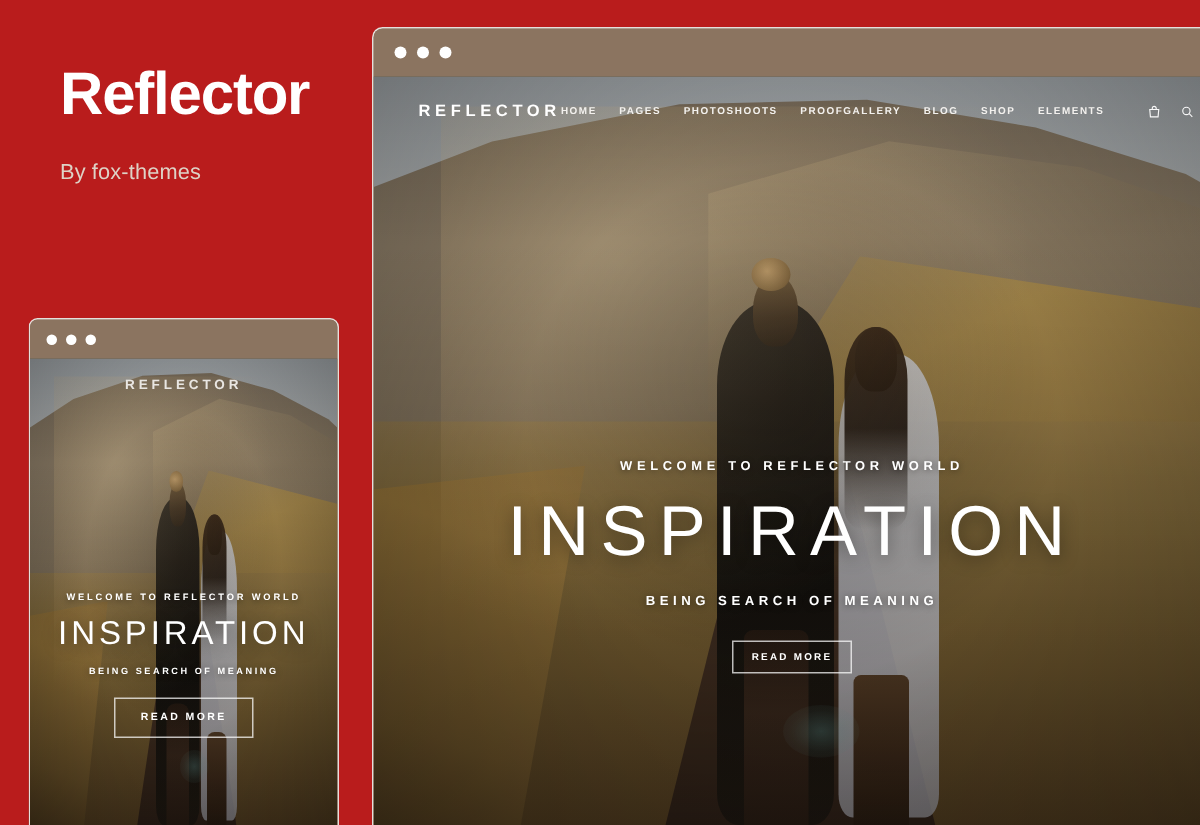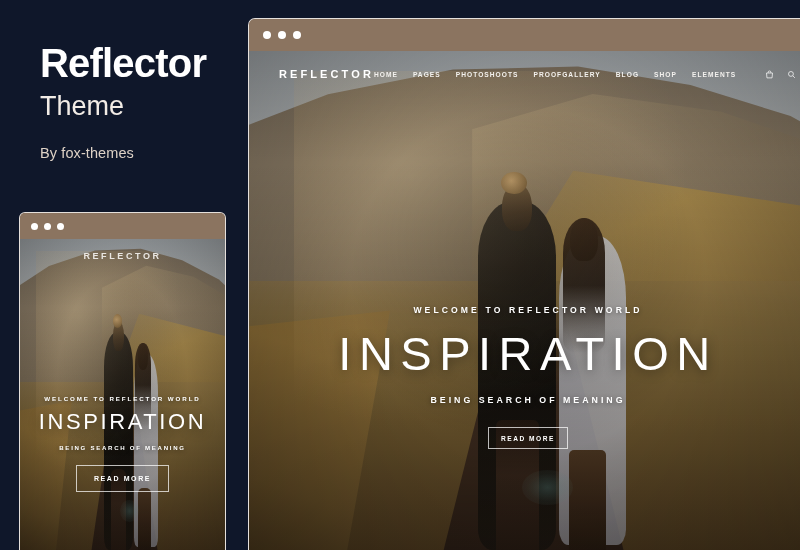--- a/index.html
+++ b/index.html
@@ -2,21 +2,21 @@
 <html><head>
 <meta charset="utf-8">
 <style>
   * { box-sizing: border-box; margin: 0; padding: 0; }
   html, body {
     width: 800px; height: 550px;
     overflow: hidden;
     background: #6a5038;
     font-family: "Liberation Sans", sans-serif;
   }
-  .stage { position: relative; width: 800px; height: 550px; background: #0f172a; }
+  .stage { position: relative; width: 800px; height: 550px; background: #b91c1c; }
 
   
   .info { position: absolute; left: 40px; top: 42px; width: 200px; }
   .info-title {
     font-size: 40px; font-weight: bold; color: #ffffff;
     letter-spacing: -0.8px; line-height: 1.05; white-space: nowrap;
   }
   .info-sub {
     font-size: 27px; font-weight: 300; color: #f2ece6;
     margin-top: 8px; line-height: 1.1;
@@ -209,21 +209,20 @@
   .frame.large .hero-btn { margin-top: 22px; width: 80px; height: 22px; font-size: 6.6px; letter-spacing: 1.5px; }
   .frame.small .hero-btn { margin-top: 14px; width: 93px; height: 27px; font-size: 7px; letter-spacing: 1.6px; }
 </style>
 </head>
 <body>
 
 <div class="stage">
 
   <div class="info">
     <div class="info-title">Reflector</div>
-    <div class="info-sub">Theme</div>
     <div class="info-author">By fox-themes</div>
   </div>
 
   <div class="frame small">
     <div class="titlebar">
       <div class="dots">
         <span class="dot"></span>
         <span class="dot"></span>
         <span class="dot"></span>
       </div>

